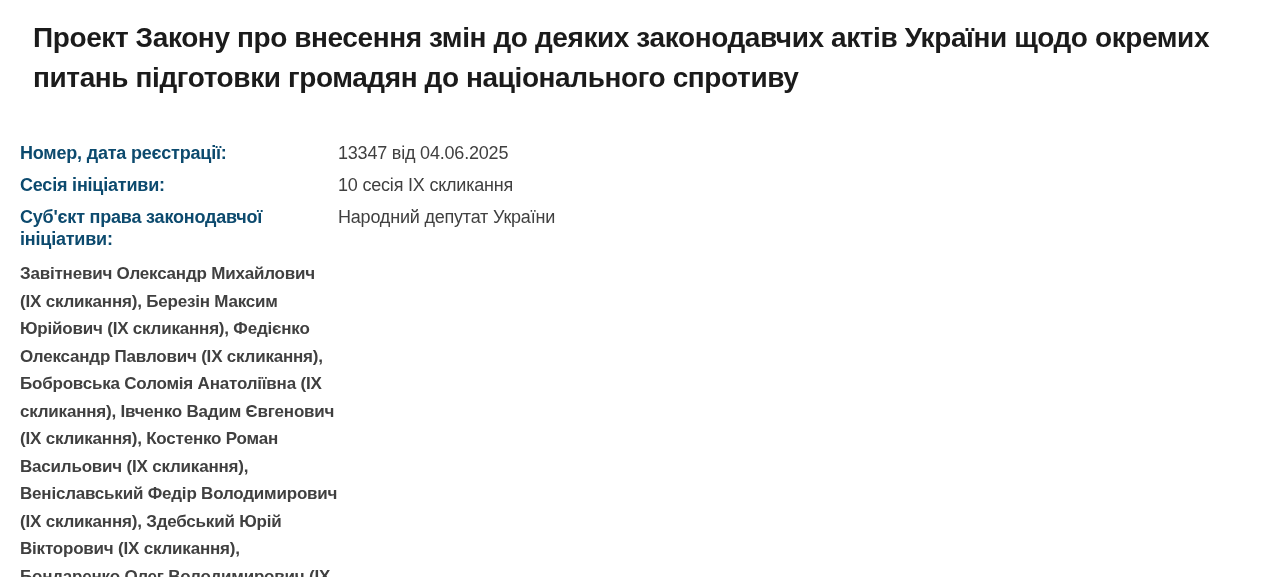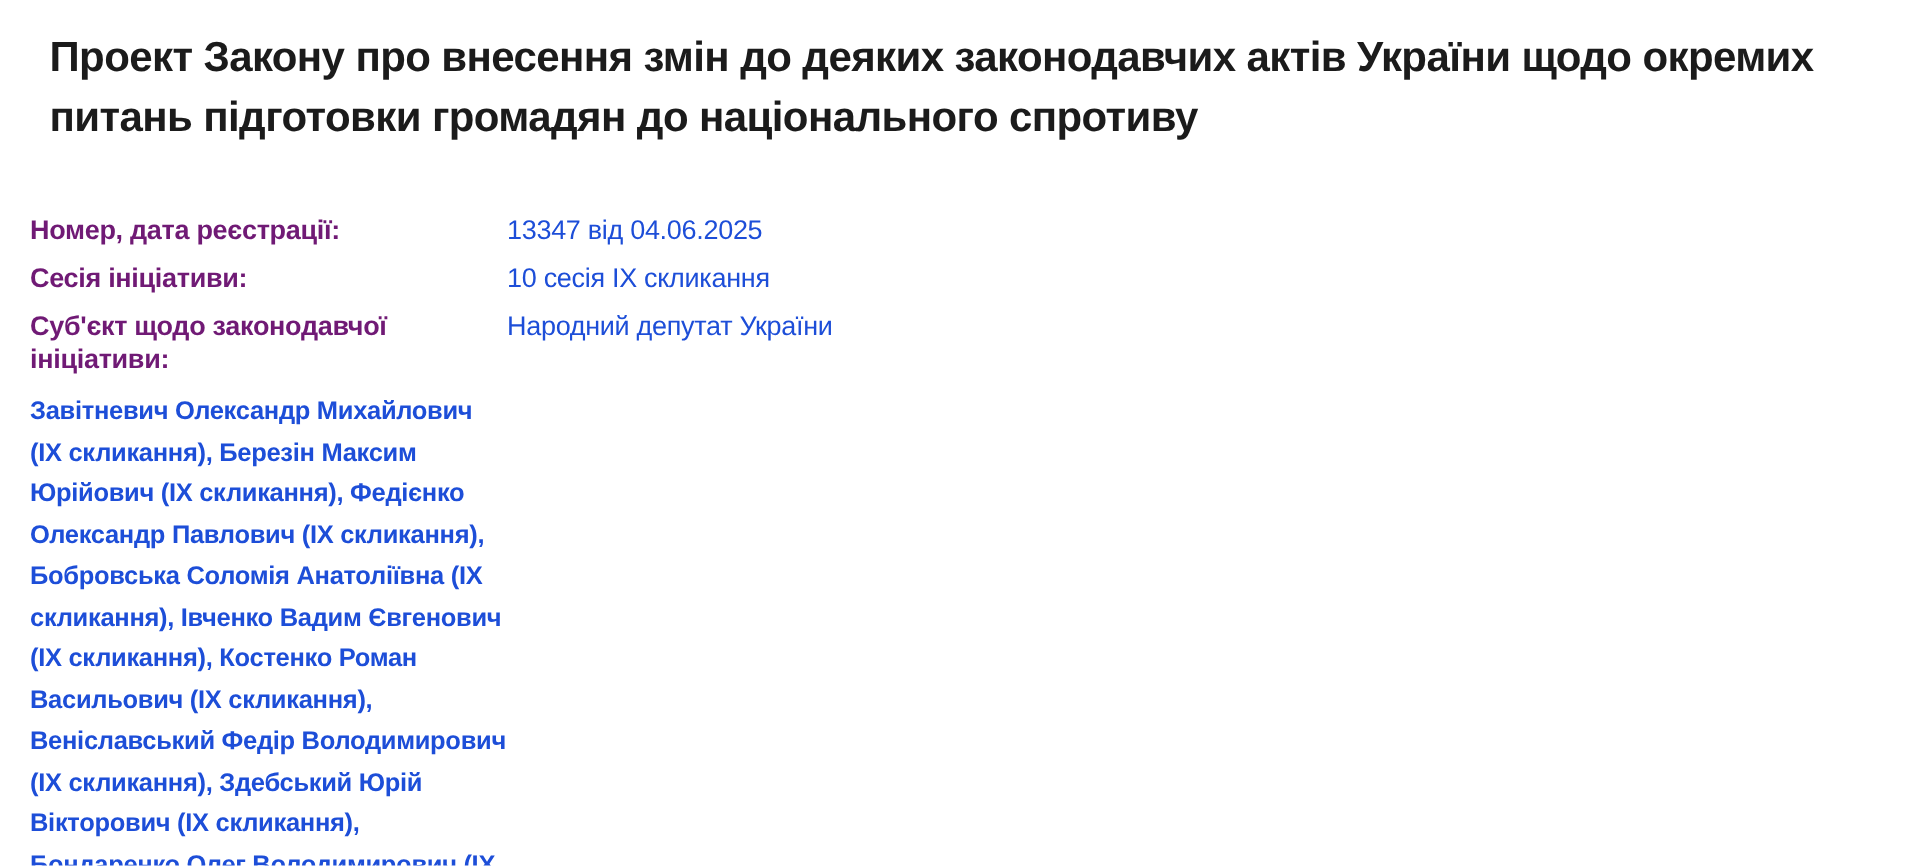--- a/index.html
+++ b/index.html
@@ -33,29 +33,29 @@
   .row {
     display: grid;
     grid-template-columns: 318px 1fr;
     margin-bottom: 10px;
   }
   .label {
     font-size: 18px;
     font-weight: 700;
     line-height: 22px;
     letter-spacing: -0.2px;
-    color: #701a75;
+    color: #0c4a6e;
     padding-right: 24px;
   }
   .value {
     font-size: 18px;
     font-weight: 400;
     line-height: 22px;
     letter-spacing: -0.2px;
-    color: #1d4ed8;
+    color: #404040;
   }
   .value.initiators {
     font-size: 17px;
     font-weight: 700;
     line-height: 27.5px;
     letter-spacing: -0.2px;
   }
 </style>
 </head>
 <body>
@@ -71,21 +71,21 @@
       <div class="value">13347 від 04.06.2025</div>
     </div>
 
     <div class="row">
       <div class="label">Сесія ініціативи:</div>
       <div class="value">10 сесія IX скликання</div>
     </div>
 
 
     <div class="row">
-      <div class="label">Суб'єкт щодо законодавчої ініціативи:</div>
+      <div class="label">Суб'єкт права законодавчої ініціативи:</div>
       <div class="value">Народний депутат України</div>
     </div>
 
     <div class="row">
       <div class="value initiators">Завітневич Олександр Михайлович (ІХ скликання), Березін Максим Юрійович (ІХ скликання), Федієнко Олександр Павлович (ІХ скликання), Бобровська Соломія Анатоліївна (ІХ скликання), Івченко Вадим Євгенович (ІХ скликання), Костенко Роман Васильович (ІХ скликання), Веніславський Федір Володимирович (ІХ скликання), Здебський Юрій Вікторович (ІХ скликання), Бондаренко Олег Володимирович (ІХ скликання), Кожем'якін Андрій Анатолійович (ІХ скликання), Юрчишин Ярослав Романович (ІХ скликання), Клочко Андрій Андрійович (ІХ скликання), Пушкаренко Арсеній Михайлович (ІХ скликання), Мезенцева-Федоренко Марія Сергіївна (ІХ скликання), Гузь Ігор Володимирович (ІХ скликання), Потураєв Микита Русланович (ІХ скликання), Горобець Олександр Сергійович (ІХ скликання), Заремський Максим Валентинович (ІХ скликання), Вінтоняк Олена Василівна (ІХ скликання), Хлапук Максим Миколайович (ІХ скликання)</div>
     </div>
 
   </div>
 </div>
 

